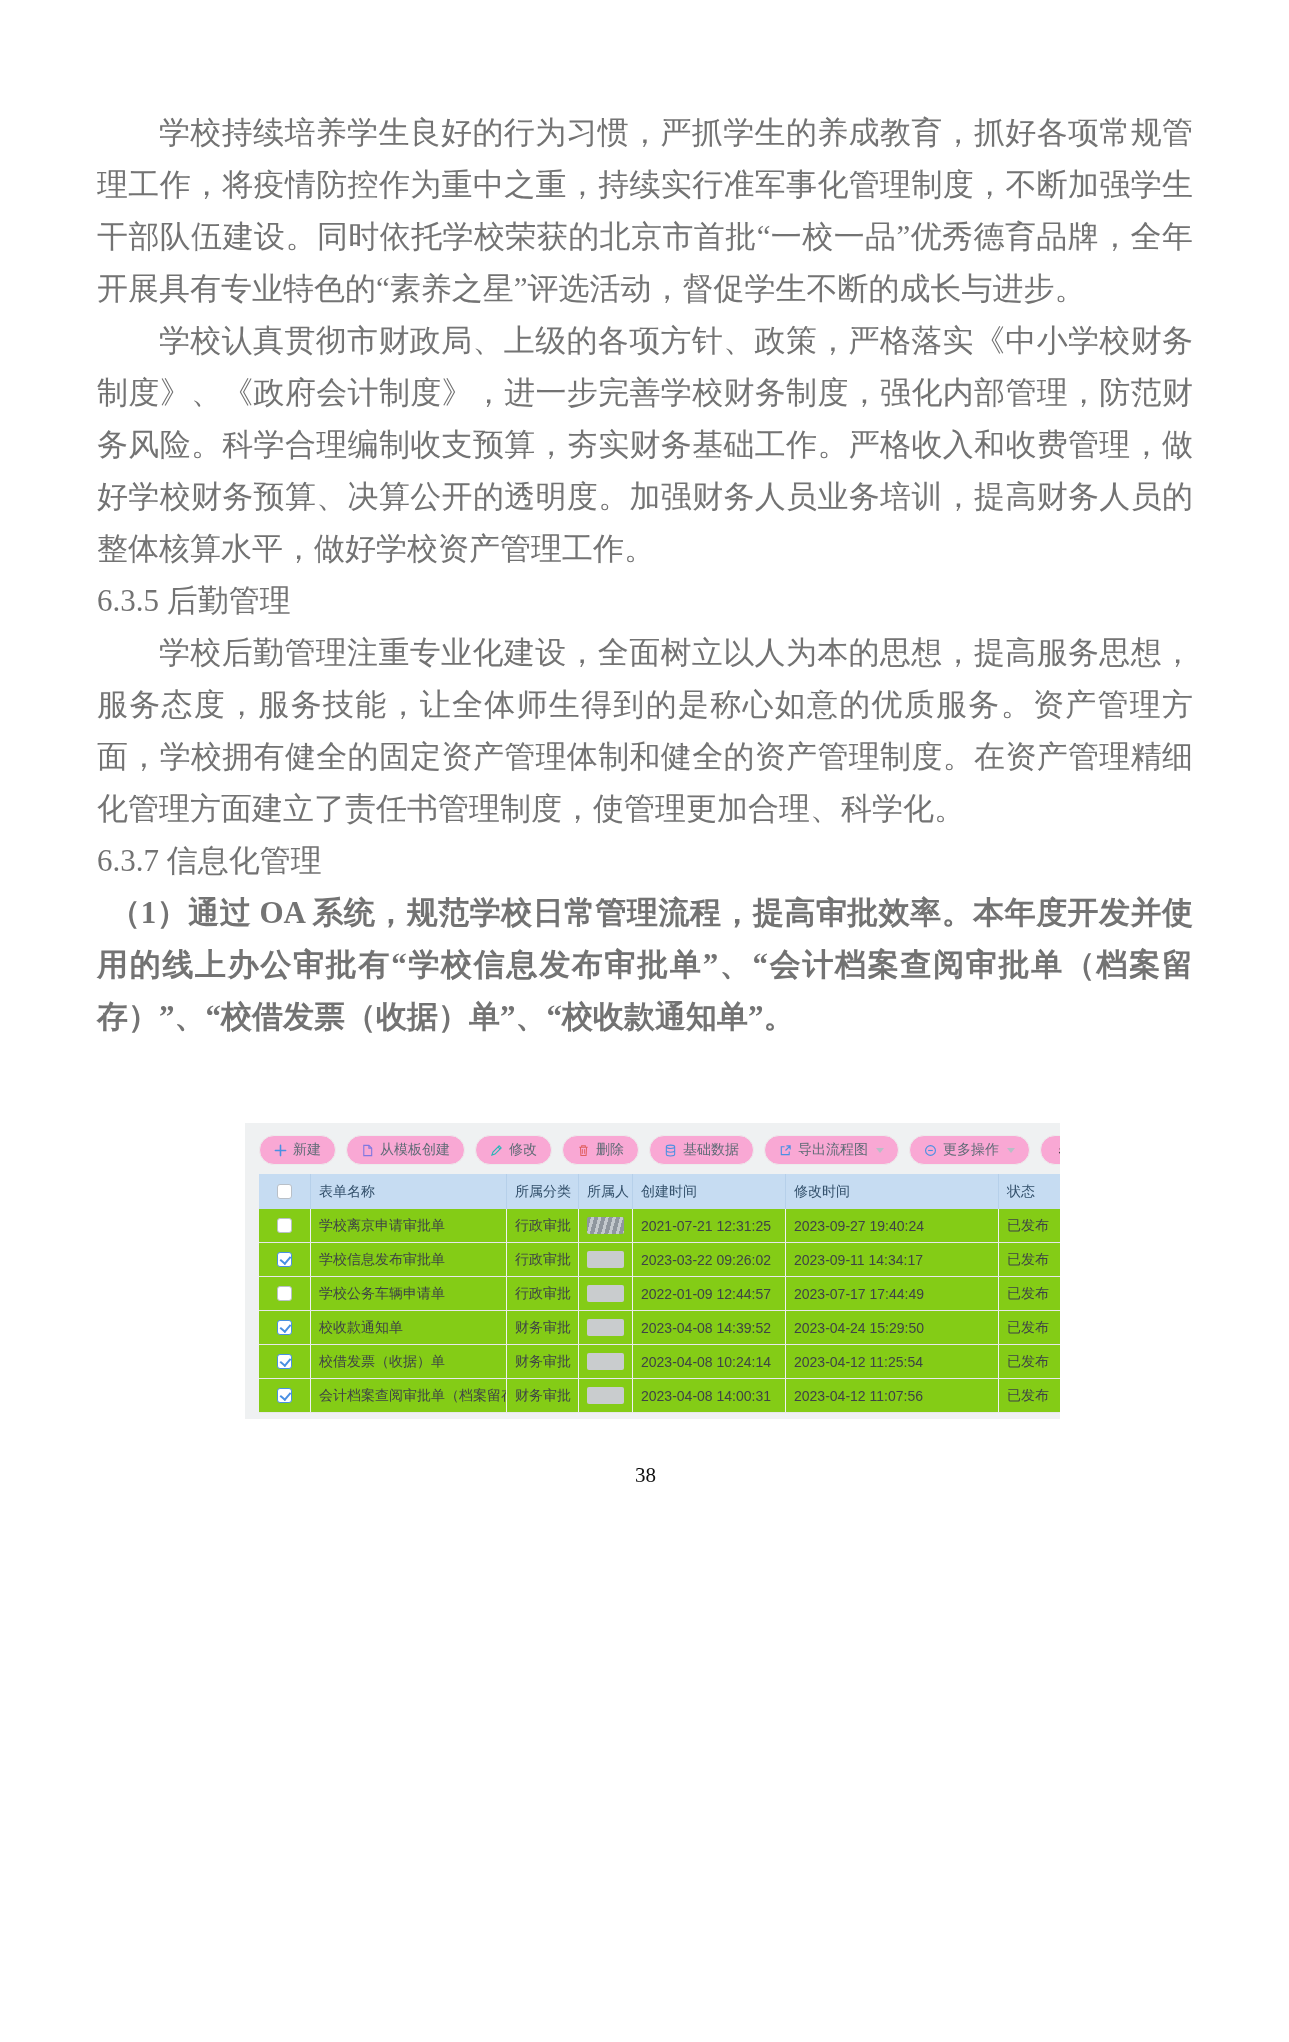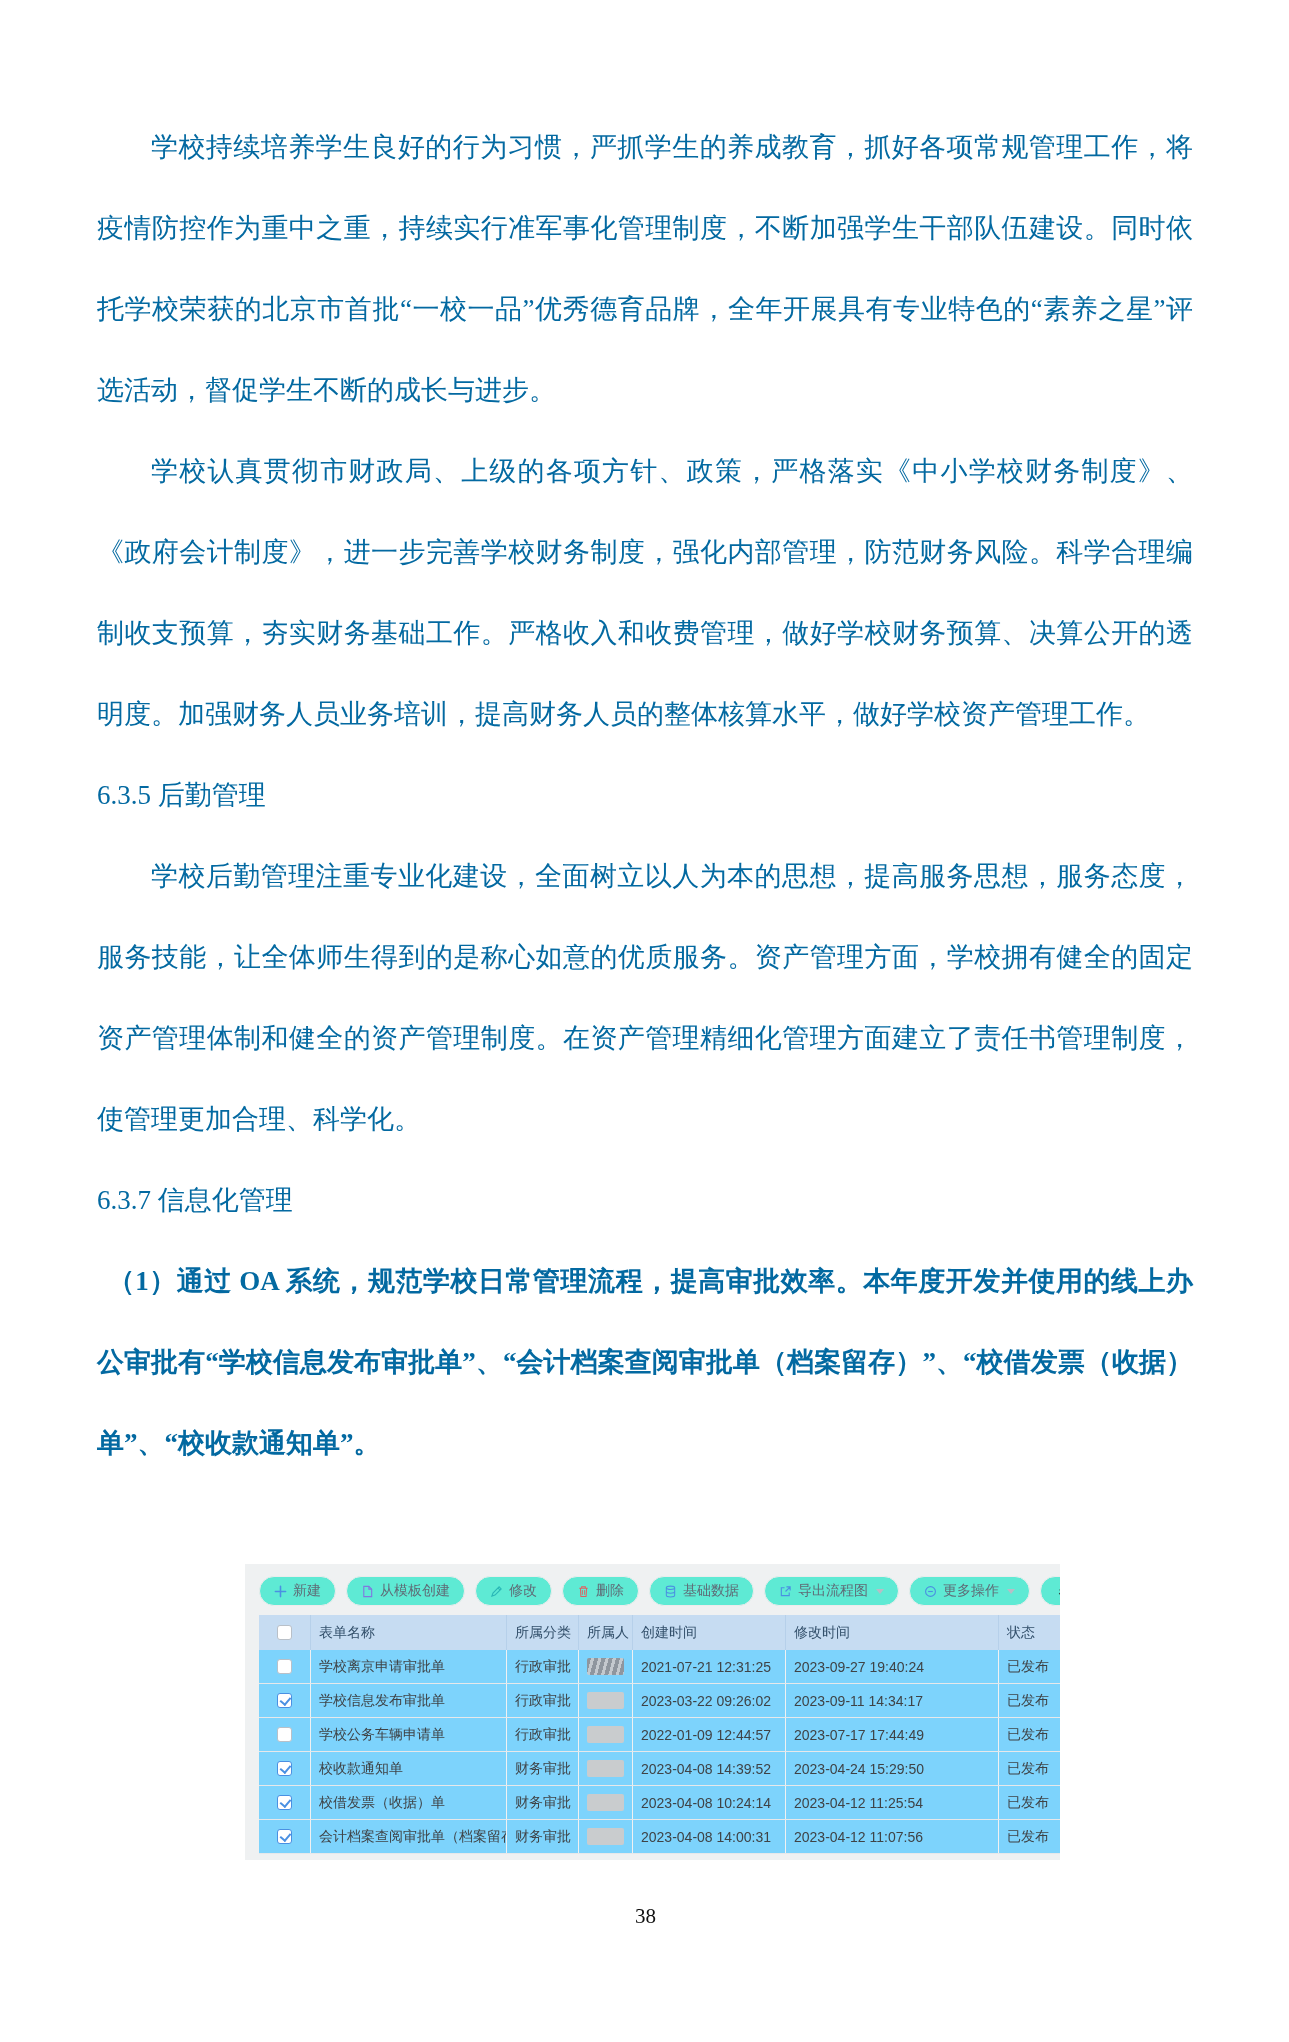--- a/index.html
+++ b/index.html
@@ -11,24 +11,24 @@
     background:#ffffff;
     overflow:hidden;
     font-family:"Liberation Serif","DejaVu Serif",serif;
     color:#141414;
   }
   
   .doc-body {
     padding:107px 96px 0 97px;
   }
   .para, .heading {
-    font-size:27px;
-    line-height:81px;
+    font-size:31px;
+    line-height:52px;
     text-align:justify;
-    color:#0369a1;
+    color:#737373;
   }
   .para { text-indent:2em; }
   .para.small-indent { text-indent:0.4em;font-weight:bold; }
   .heading { text-indent:0; text-align:left; }
   
   .shot {
     margin:80px 0 0 245px;
     width:815px;
     background:#eff1f2;
     overflow:hidden;
@@ -42,21 +42,21 @@
     margin-bottom:9px;
     padding-right:0;
   }
   .toolbar-buttons { display:flex; align-items:center; gap:10px; }
   .pill {
     display:inline-flex;
     align-items:center;
     gap:6px;
     height:30px;
     padding:0 14px;
-    background:#5eead4;
+    background:#f9a8d4;
     border:1px solid #ececec;
     border-radius:16px;
     font-size:14px;
     color:#5f6b76;
     white-space:nowrap;
     cursor:default;
   }
   .pill .icon { display:inline-flex; align-items:center; }
   .caret {
     width:0; height:0;
@@ -76,21 +76,21 @@
   
   .table { width:810px; }
   .thead, .trow { display:flex; align-items:stretch; }
   .thead {
     background:#c6dcf2;
     height:35px;
     color:#33506b;
     font-size:14px;
   }
   .trow {
-    background:#7dd3fc;
+    background:#84cc16;
     height:34px;
     border-bottom:1px solid #e7e8ea;
     color:#3f4346;
     font-size:14px;
   }
   .cell {
     display:flex;
     align-items:center;
     padding:0 8px;
     overflow:hidden;

